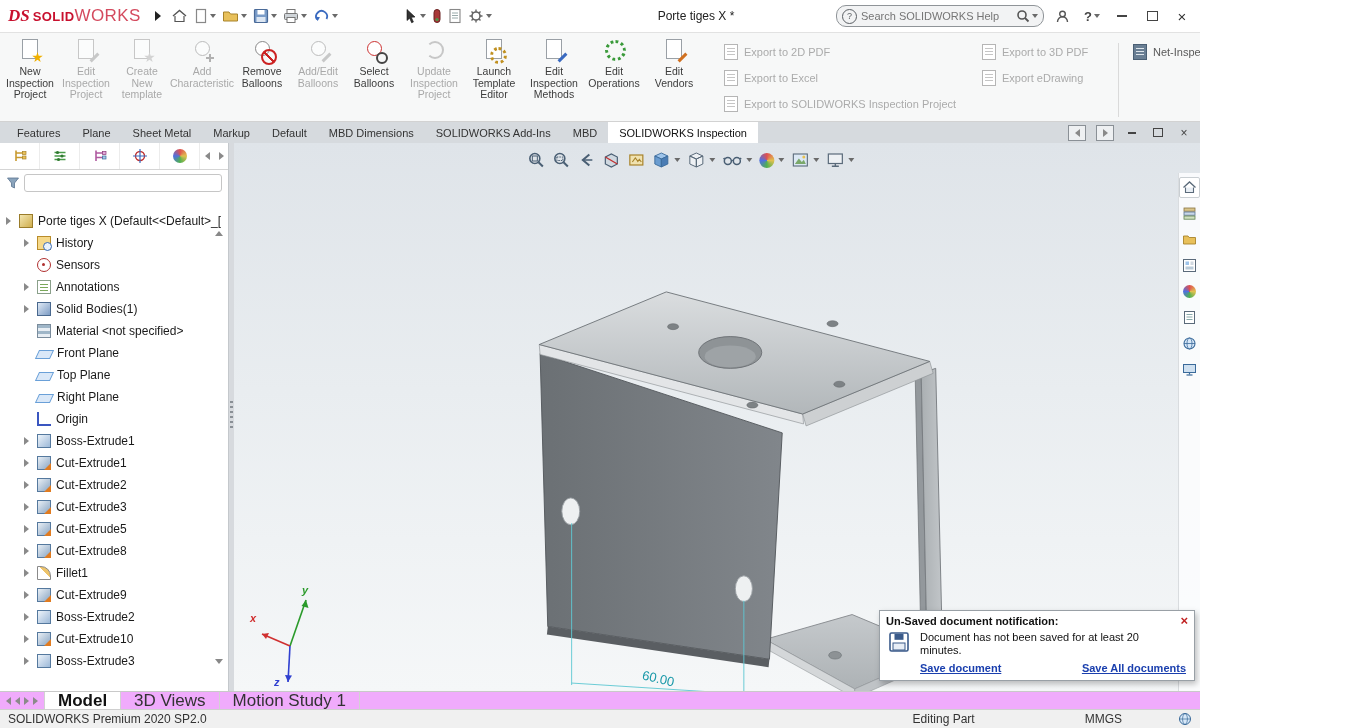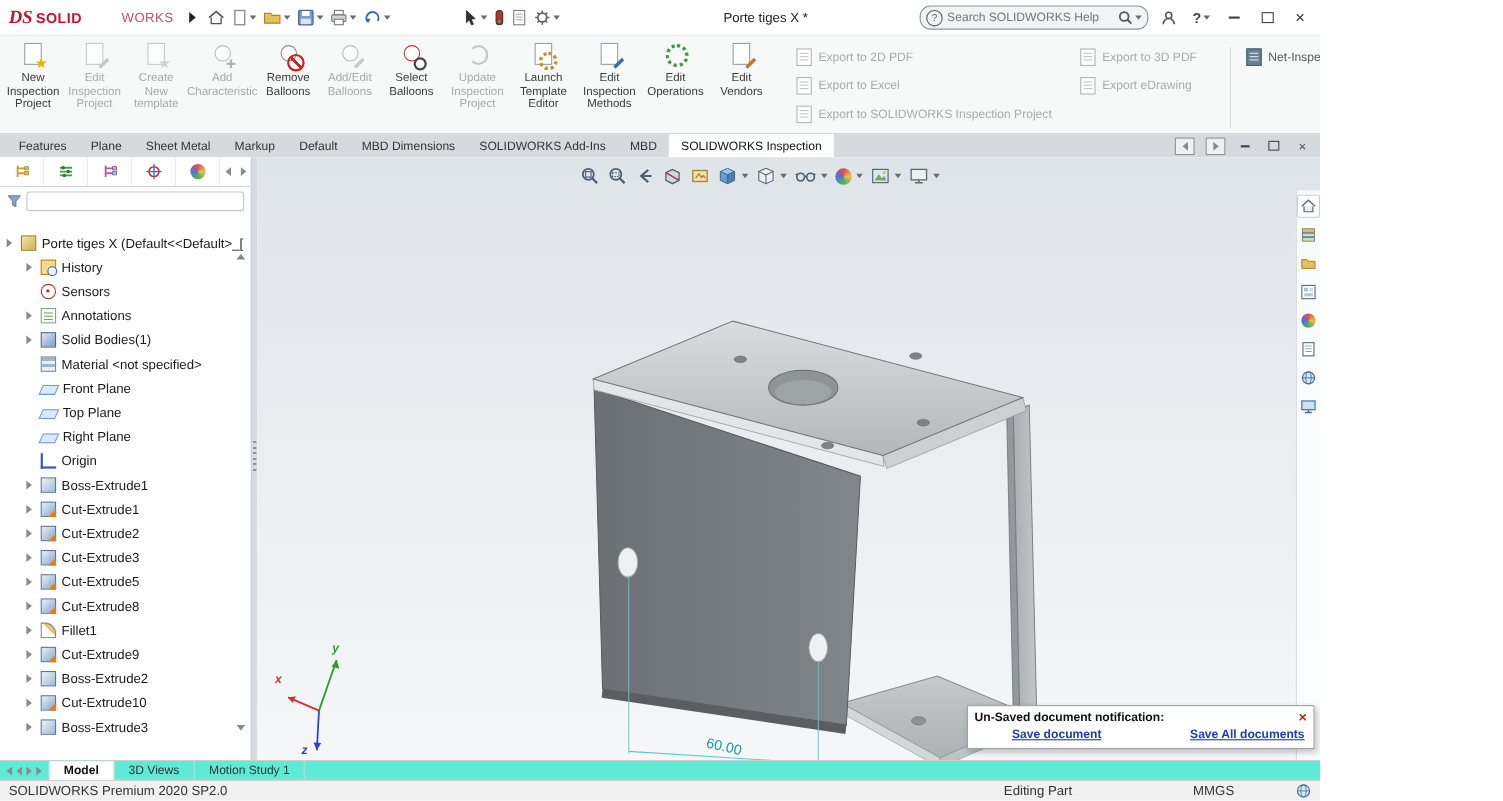--- a/index.html
+++ b/index.html
@@ -4,21 +4,21 @@
 <style>
   html,body{margin:0;padding:0;width:1366px;height:728px;overflow:hidden;
     font-family:"Liberation Sans",sans-serif;-webkit-font-smoothing:antialiased;}
   .app{width:1200px;height:728px;display:flex;flex-direction:column;background:#fff;}
 
   
   .titlebar{height:32px;background:#fff;border-bottom:1px solid #e2e2e2;display:flex;align-items:center;position:relative;flex:0 0 32px;}
   .brand{display:flex;align-items:center;padding:0 4px 0 8px;}
   .brand-ds{font-style:italic;font-weight:bold;font-size:17px;color:#c8102e;margin-right:3px;font-family:"Liberation Serif",serif;}
   .brand-solid{font-weight:bold;font-size:13px;color:#c8102e;letter-spacing:.4px;}
-  .brand-works{font-weight:300;font-size:12px;color:#d44a5e;letter-spacing:.4px;margin-left:36px;}
+  .brand-works{font-weight:300;font-size:17px;color:#d44a5e;letter-spacing:.4px;}
   .menu-arrow{width:0;height:0;border-top:5px solid transparent;border-bottom:5px solid transparent;border-left:6px solid #222;margin:0 8px 0 10px;}
   .tb-icons{display:flex;align-items:center;gap:2px;}
   .tbtn{display:flex;align-items:center;padding:2px 2px;border-radius:2px;}
   .tbtn svg{display:block;}
   .tri-d{width:0;height:0;border-left:3.5px solid transparent;border-right:3.5px solid transparent;border-top:4px solid #6a6a6a;margin-left:2px;}
   .tri-r{width:0;height:0;border-top:4px solid transparent;border-bottom:4px solid transparent;border-left:5px solid #8a8a8a;}
   .tri-l{width:0;height:0;border-top:4px solid transparent;border-bottom:4px solid transparent;border-right:5px solid #8a8a8a;}
   .gap18{width:58px;}
   .doc-title{position:absolute;left:58%;transform:translateX(-50%);font-size:12px;color:#222;white-space:nowrap;}
   .tb-right{margin-left:auto;display:flex;align-items:center;gap:6px;padding-right:6px;}
@@ -128,21 +128,21 @@
   .notif{position:absolute;right:5px;bottom:10px;width:314px;background:#fff;border:1px solid #99a0a6;box-shadow:2px 3px 6px rgba(0,0,0,.25);z-index:10;font-size:11px;}
   .notif-head{display:flex;align-items:center;padding:3px 4px 1px 6px;}
   .notif-title{font-weight:bold;color:#111;}
   .notif-close{margin-left:auto;color:#c02020;font-weight:bold;font-size:13px;line-height:1;padding:0 2px;}
   .notif-body{display:flex;align-items:flex-start;padding:3px 8px 2px 8px;gap:10px;}
   .notif-msg{color:#111;line-height:13px;max-width:240px;}
   .notif-links{display:flex;justify-content:space-between;padding:3px 8px 6px 40px;}
   .nlink{color:#1a3fae;font-weight:bold;text-decoration:underline;}
 
   
-  .bottombar{height:17px;flex:0 0 17px;background:#5eead4;border-top:1px solid #c9c9c9;display:flex;align-items:stretch;font-size:11px;}
+  .bottombar{height:17px;flex:0 0 17px;background:#f0abfc;border-top:1px solid #c9c9c9;display:flex;align-items:stretch;font-size:17px;}
   .bnav{display:flex;align-items:center;gap:4px;padding:0 6px;border-right:1px solid #d2d2d2;}
   .btab{display:flex;align-items:center;padding:0 13px;color:#333;border-right:1px solid #d2d2d2;}
   .btab.active{background:#fff;font-weight:bold;color:#111;}
 
   
   .statusbar{height:18px;flex:0 0 18px;background:#f0f0f0;border-top:1px solid #cfcfcf;display:flex;align-items:center;font-size:12px;color:#333;padding:0 8px;}
   .sb-left{white-space:nowrap;}
   .sb-mode{margin-left:auto;margin-right:110px;}
   .sb-units{margin-right:56px;}
 </style>
@@ -786,20 +786,28 @@
               <line x1="4.5" y1="13" x2="10.5" y2="13" stroke="#3a6a9a" stroke-width="1.2"></line>
             </svg>
           </span>
       </div>
 
       <div class="notif">
         <div class="notif-head">
           <span class="notif-title">Un-Saved document notification:</span>
           <span class="notif-close"><span>×</span></span>
         </div>
+        <div class="notif-body">
+          <svg width="22" height="22" viewBox="0 0 22 22">
+              <rect x="2" y="2" width="18" height="18" rx="1.5" fill="#fff" stroke="#3a5a8a" stroke-width="1.6"></rect>
+              <rect x="6.5" y="2.8" width="9" height="6" fill="#3a5a8a"></rect>
+              <rect x="5" y="12" width="12" height="7" fill="#e8eef6" stroke="#3a5a8a" stroke-width="1"></rect>
+            </svg>
+          <span class="notif-msg">Document has not been saved for at least 20 minutes.</span>
+        </div>
         <div class="notif-links">
           <span class="nlink">Save document</span>
           <span class="nlink">Save All documents</span>
         </div>
       </div>
 
     </div>
   </div>
 
   <div class="bottombar">

